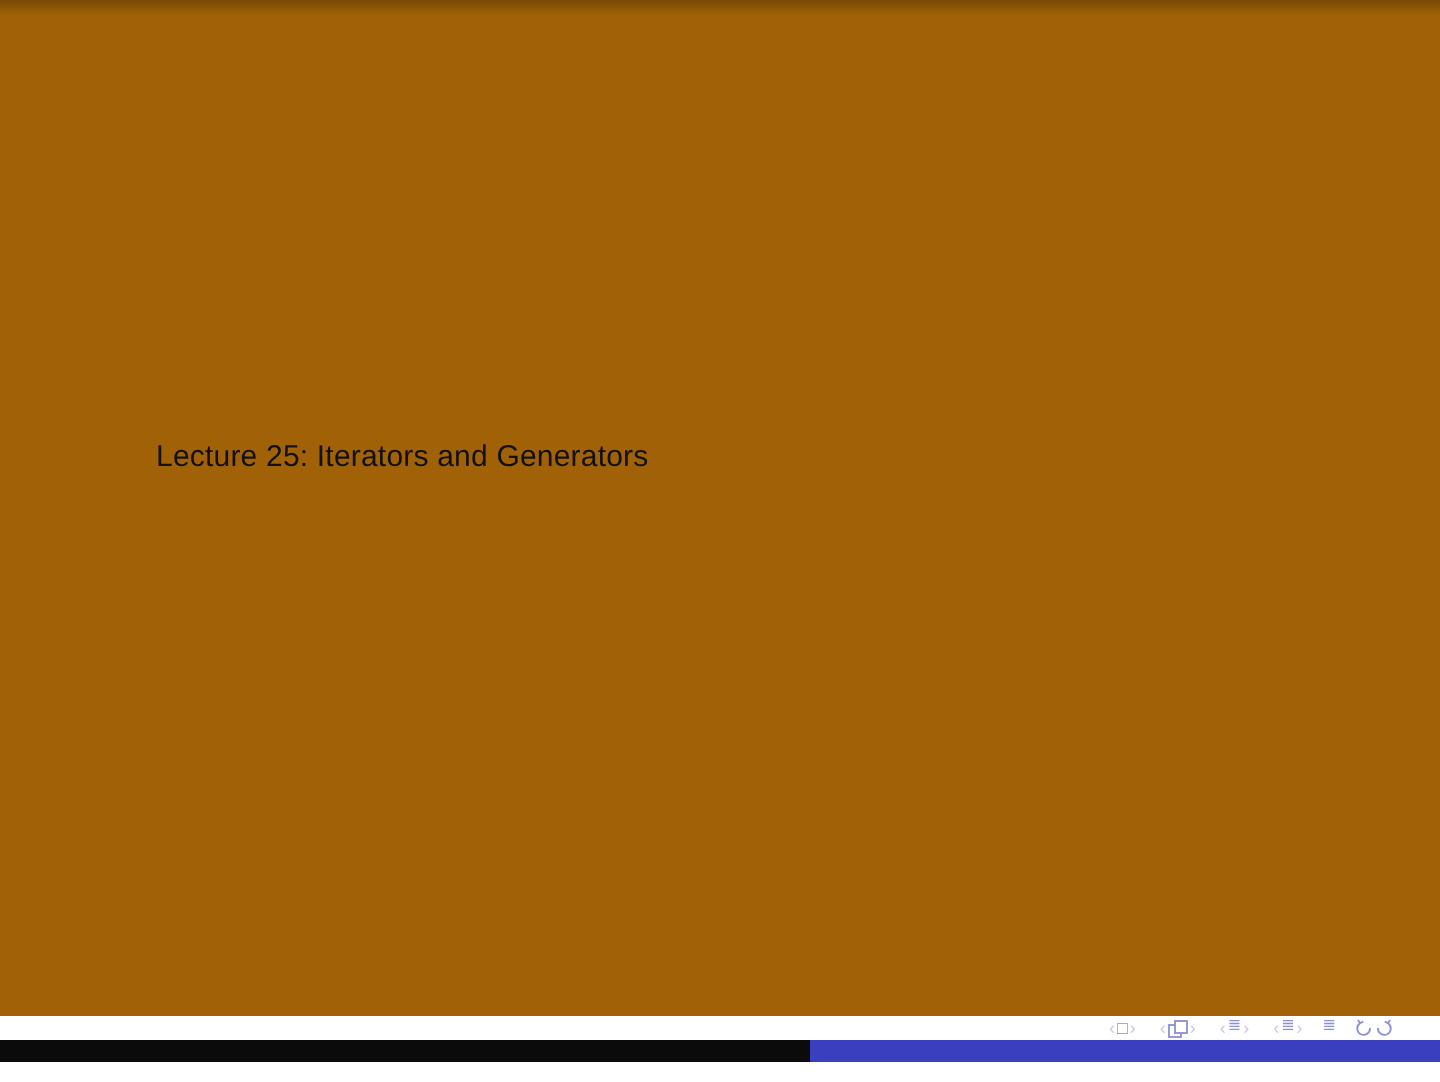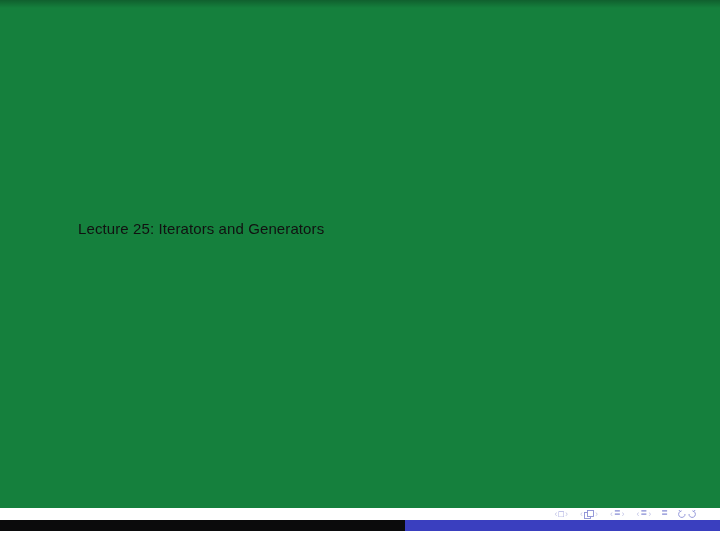--- a/index.html
+++ b/index.html
@@ -9,21 +9,21 @@
     position: absolute;
     top: 0; left: 0; right: 0;
     height: 8px;
     background: linear-gradient(to bottom, rgba(0,0,0,0.25), rgba(0,0,0,0));
     pointer-events: none;
   }
   .slide {
     position: absolute;
     left: 0; right: 0; top: 0;
     height: 530px;
-    background: #15803d;
+    background: #a16207;
   }
   .title {
     position: absolute;
     left: 78px;
     top: 220px;
     font-size: 15px;
     color: #111;
     font-weight: 400;
     letter-spacing: 0.1px;
   }

